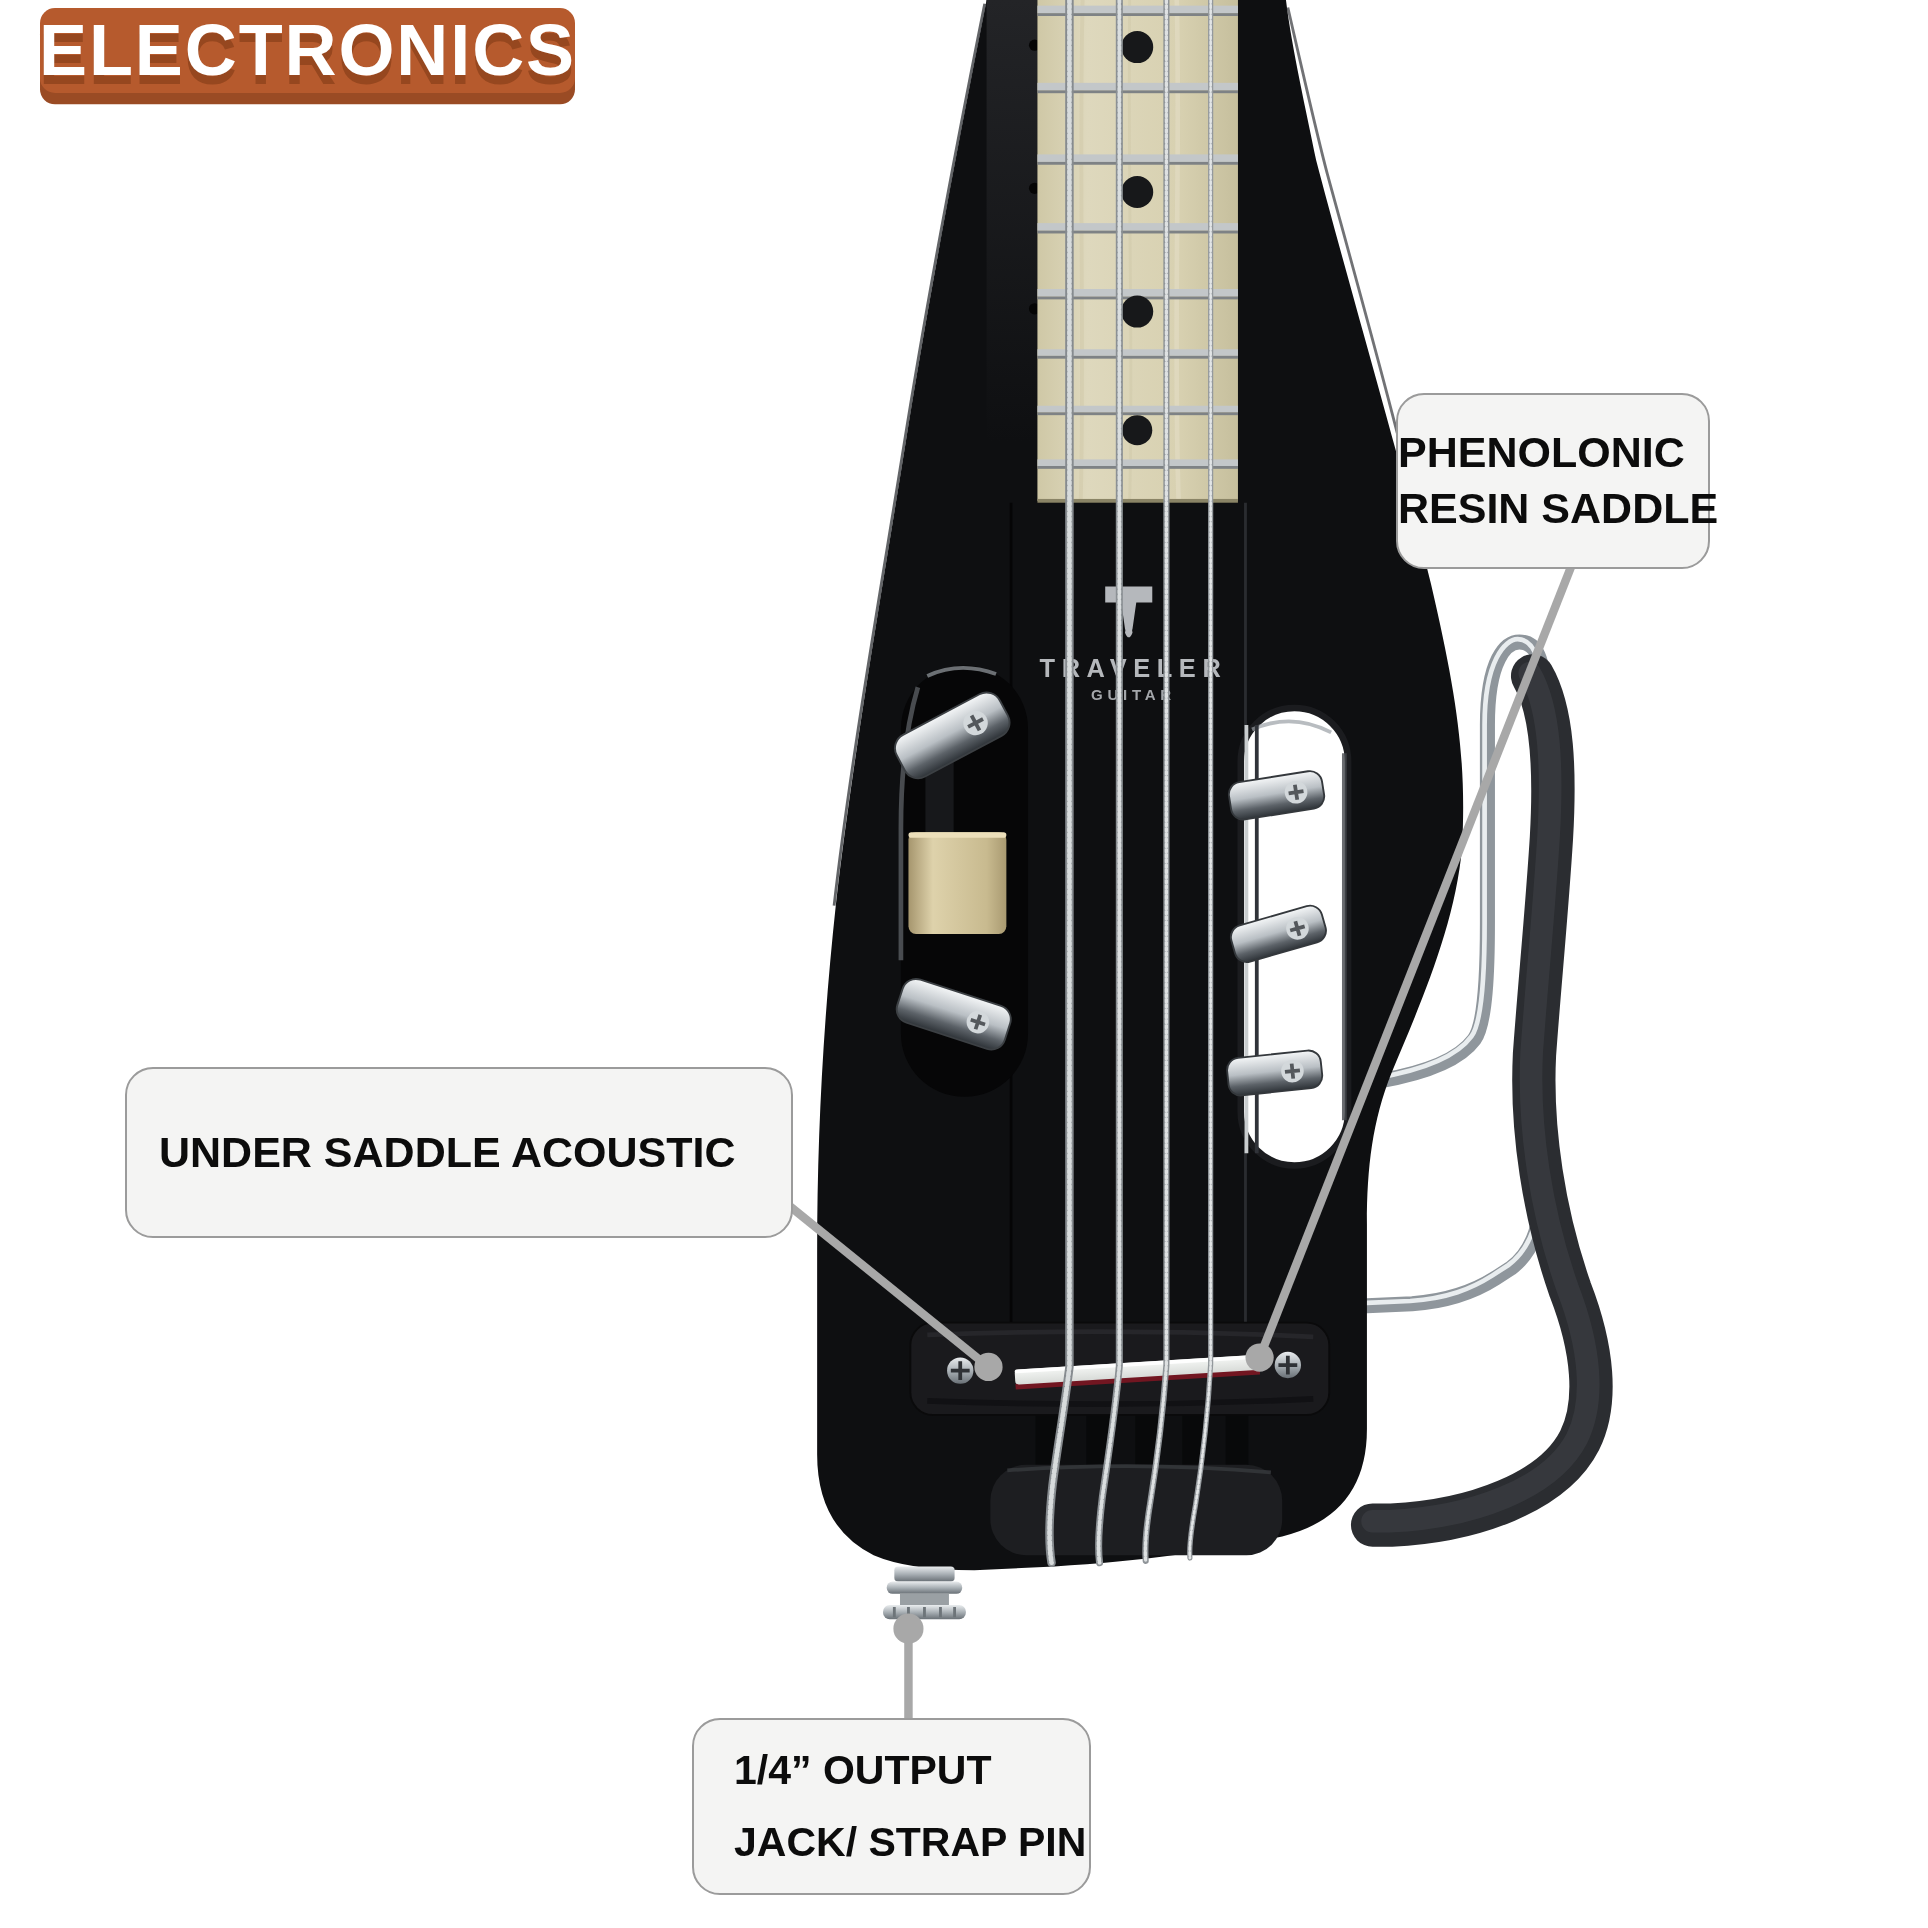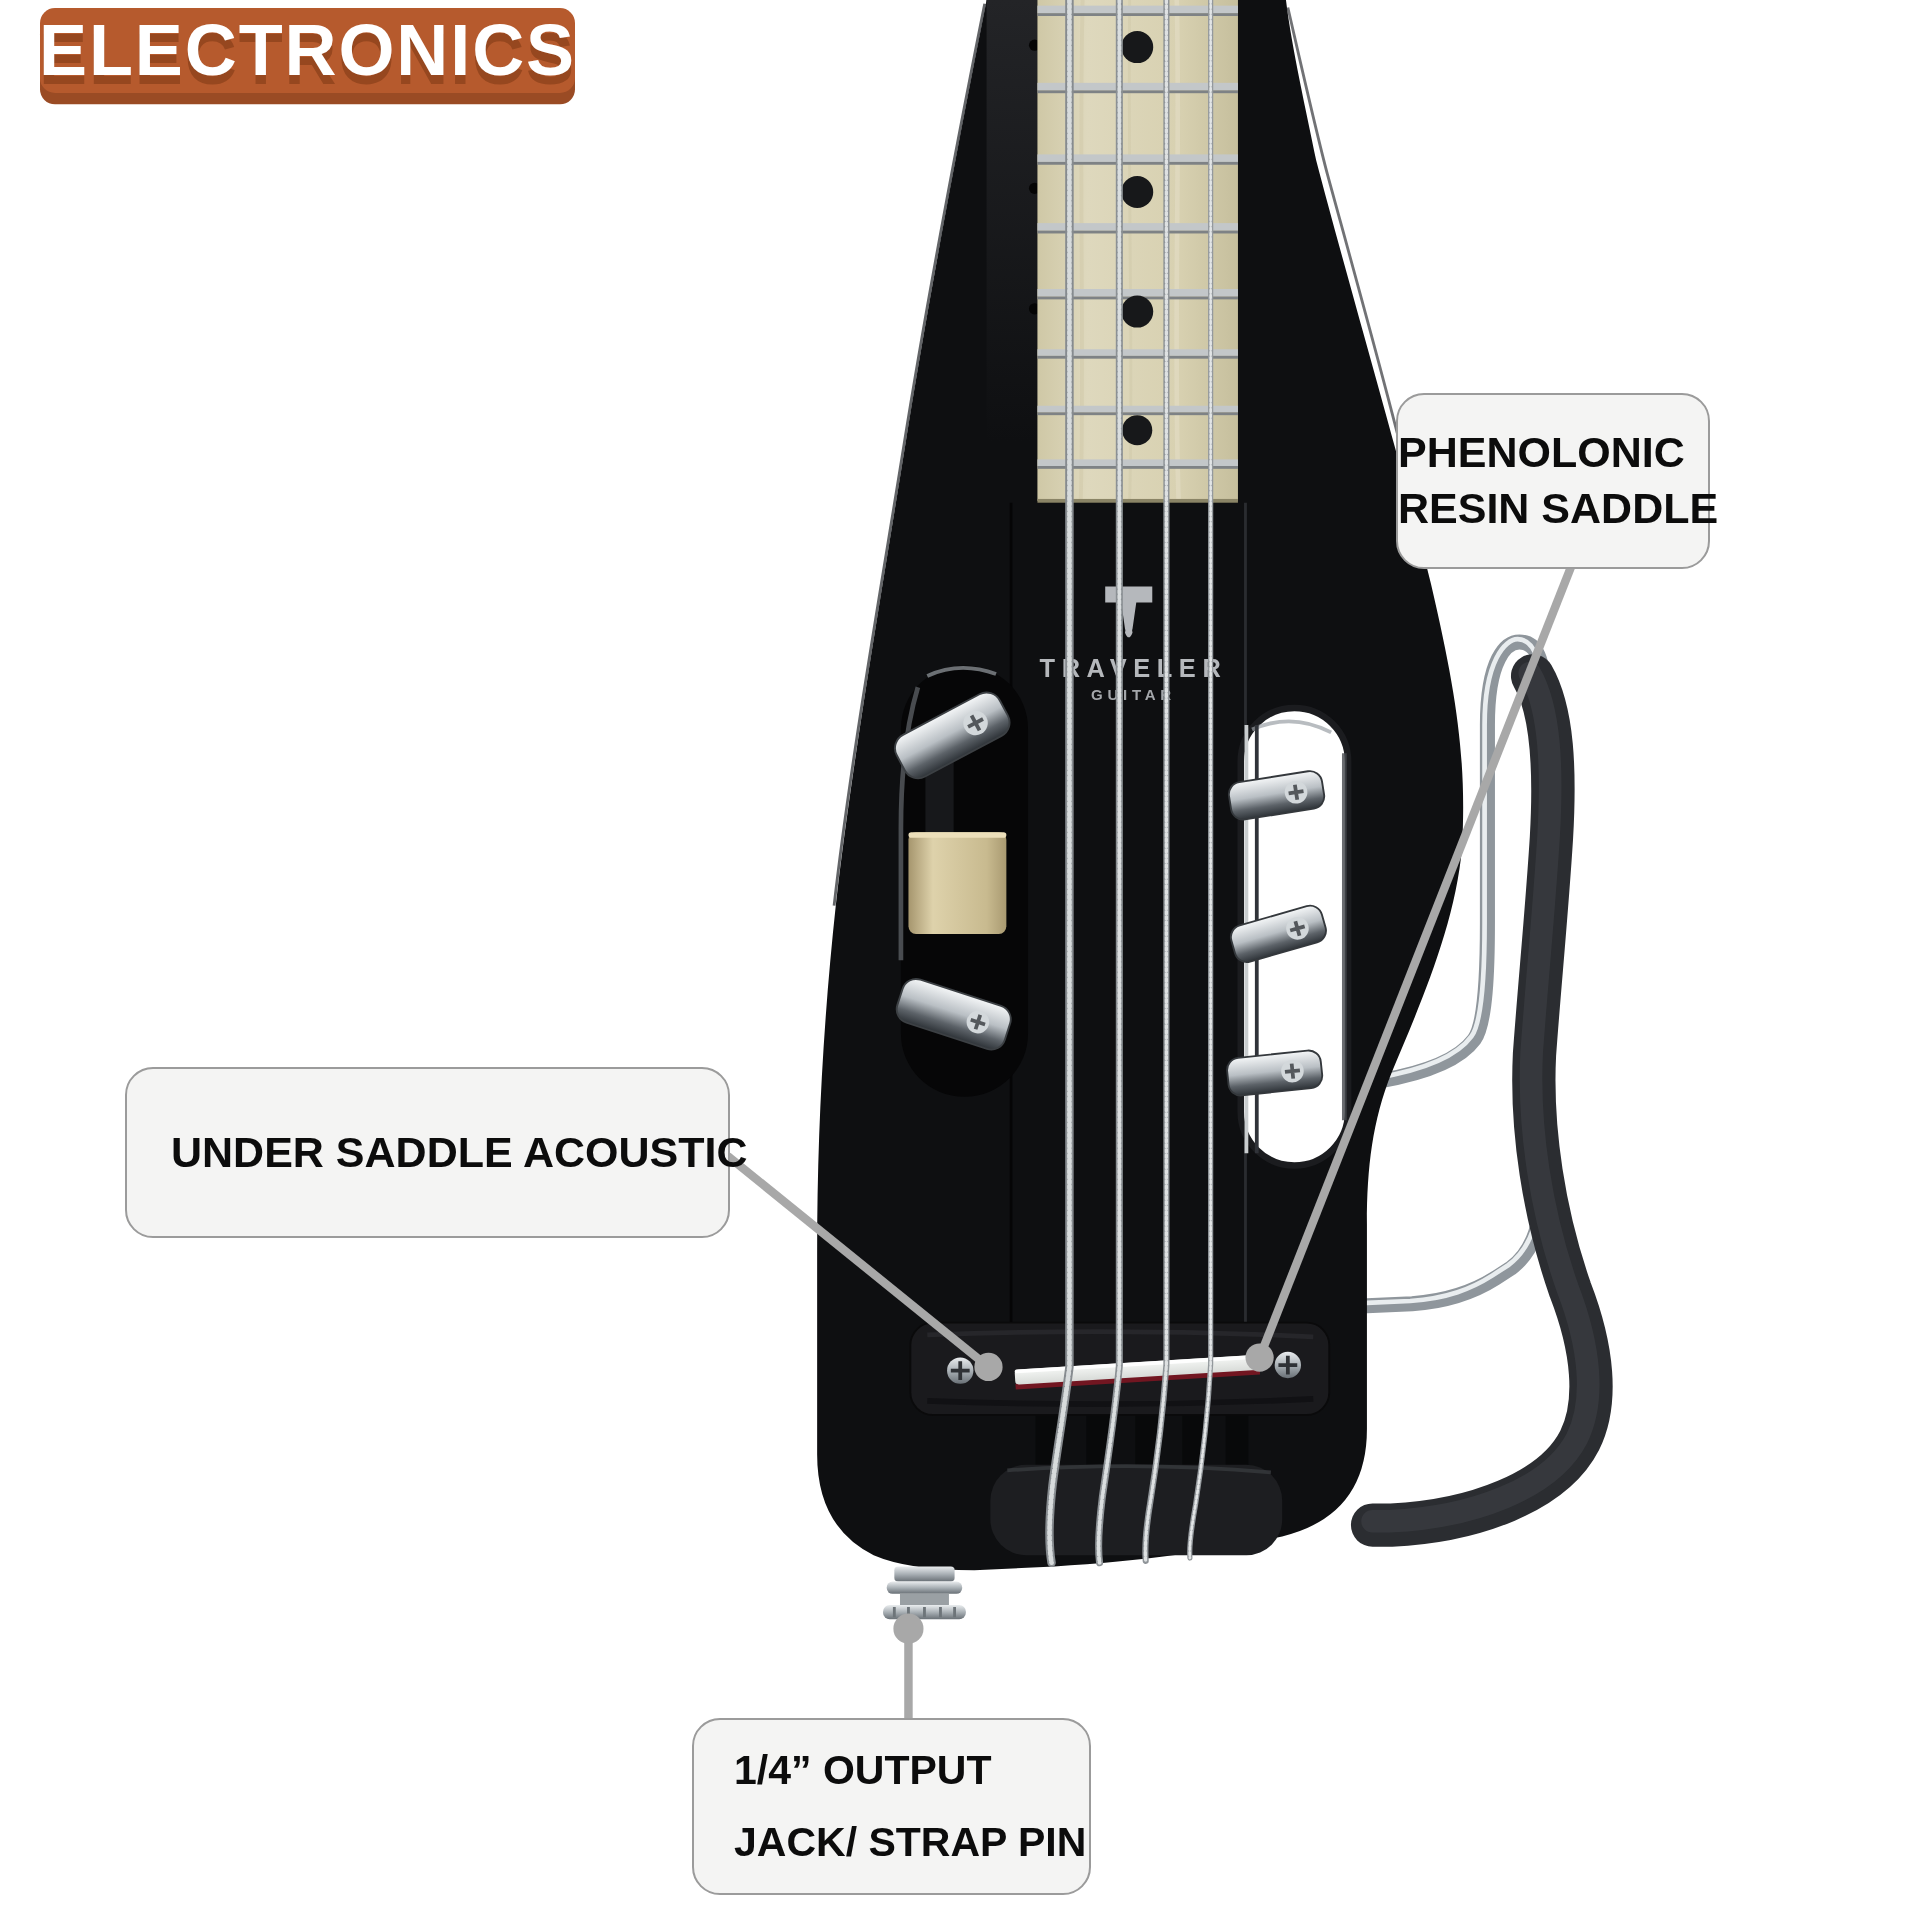--- a/index.html
+++ b/index.html
@@ -14,22 +14,22 @@
   .badge span{color:#ffffff;font-weight:bold;font-size:72px;letter-spacing:1.9px;
          text-shadow:0 8.5px 0 #96471f;}
 
   .callout{position:absolute;background:#f4f4f3;border:2.8px solid #9b9b9b;
            border-radius:28px;box-sizing:border-box;
            display:flex;flex-direction:column;justify-content:center;
            color:#0c0c0c;font-weight:bold;white-space:nowrap;}
   .callout span{display:block;}
   .callout-saddle{left:1396px;top:381px;width:314px;height:176px;
                   font-size:43px;line-height:1.30;margin-top:12px;}
-  .callout-piezo{left:125px;top:1067px;width:605px;height:171px;
-                 padding-left:44px;font-size:43px;line-height:1.30;gap:9px;}
+  .callout-piezo{left:125px;top:1067px;width:668px;height:171px;
+                 padding-left:32px;font-size:43px;line-height:1.30;gap:9px;}
   .callout-jack{left:692px;top:1718px;width:399px;height:177px;
                 padding-left:40px;font-size:41px;line-height:1.34;gap:17px;}
 </style>
 </head>
 <body>
 
 <div class="stage">
 
   <svg width="1928" height="1928" viewBox="0 0 2048 2048">
     <defs>

